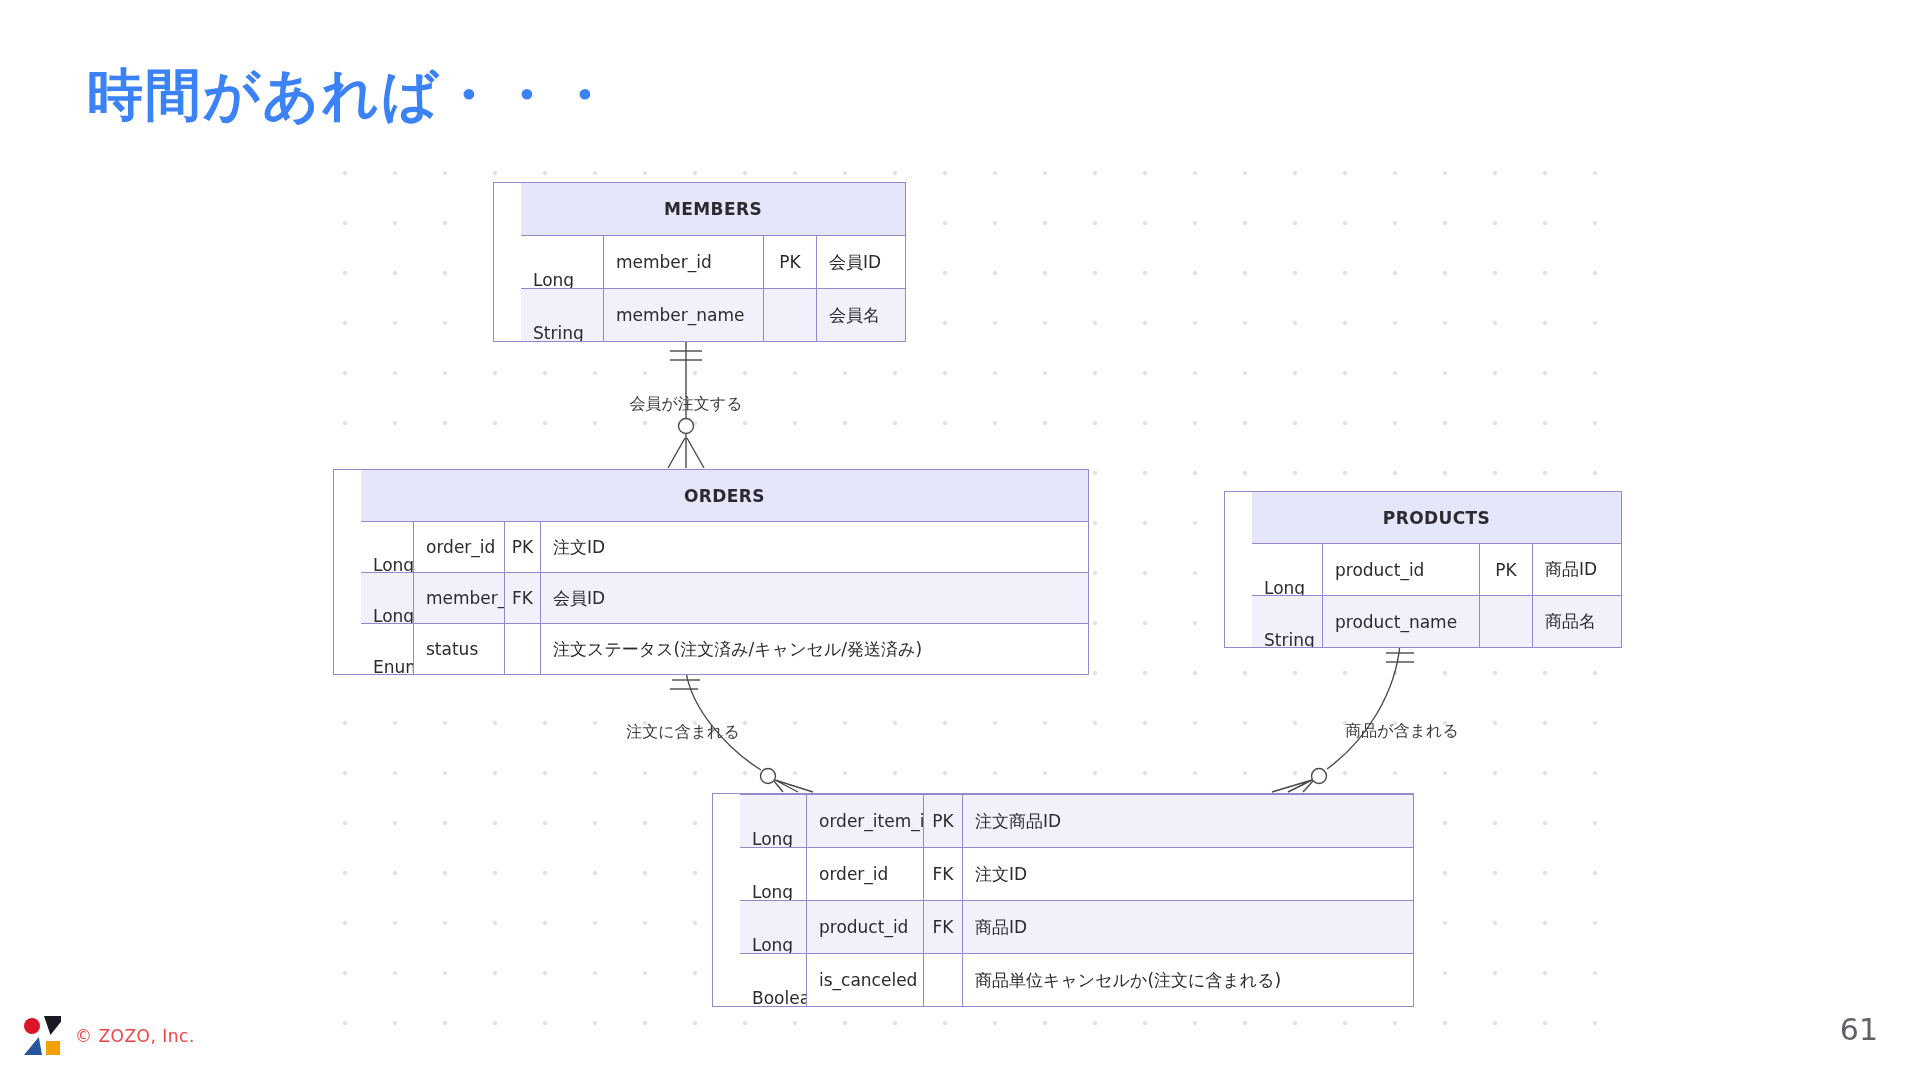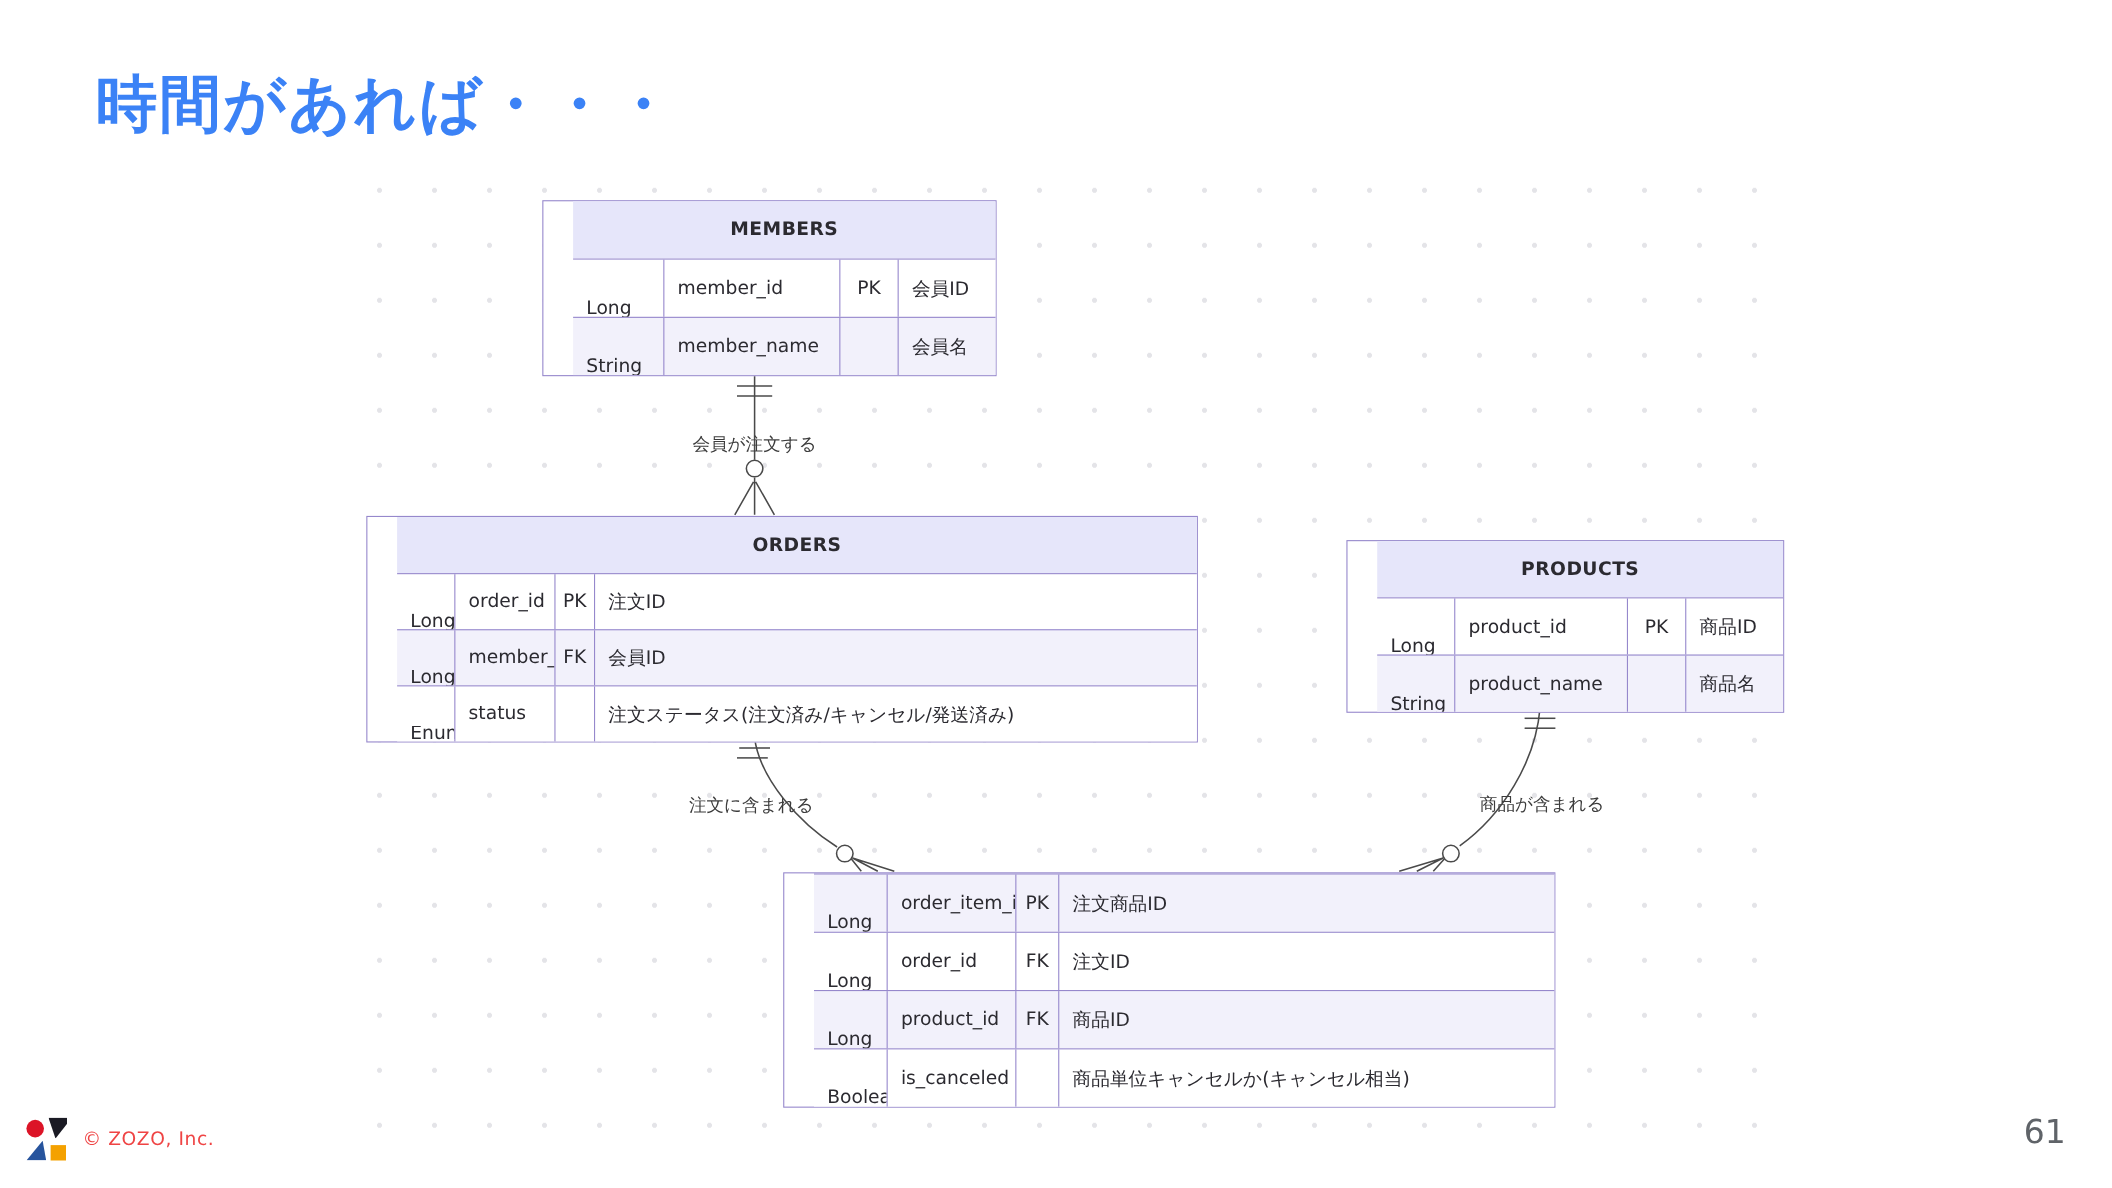--- a/index.html
+++ b/index.html
@@ -162,21 +162,21 @@
     <div class="trow">
       <div class="c ct" style="width:66px">Long</div>
       <div class="c cf" style="width:117px">product_id</div>
       <div class="c ck" style="width:39px">FK</div>
       <div class="c cc">商品ID</div>
     </div>
     <div class="trow">
       <div class="c ct" style="width:66px">Boolean</div>
       <div class="c cf" style="width:117px">is_canceled</div>
       <div class="c ck" style="width:39px"></div>
-      <div class="c cc">商品単位キャンセルか(キャンセル相当)</div>
+      <div class="c cc">商品単位キャンセルか(注文に含まれる)</div>
     </div>
   </div>
 
   <div class="footer">
     <div class="logo">
       <div class="red"></div>
       <div class="navy"></div>
       <div class="blue"></div>
       <div class="yellow"></div>
     </div>

